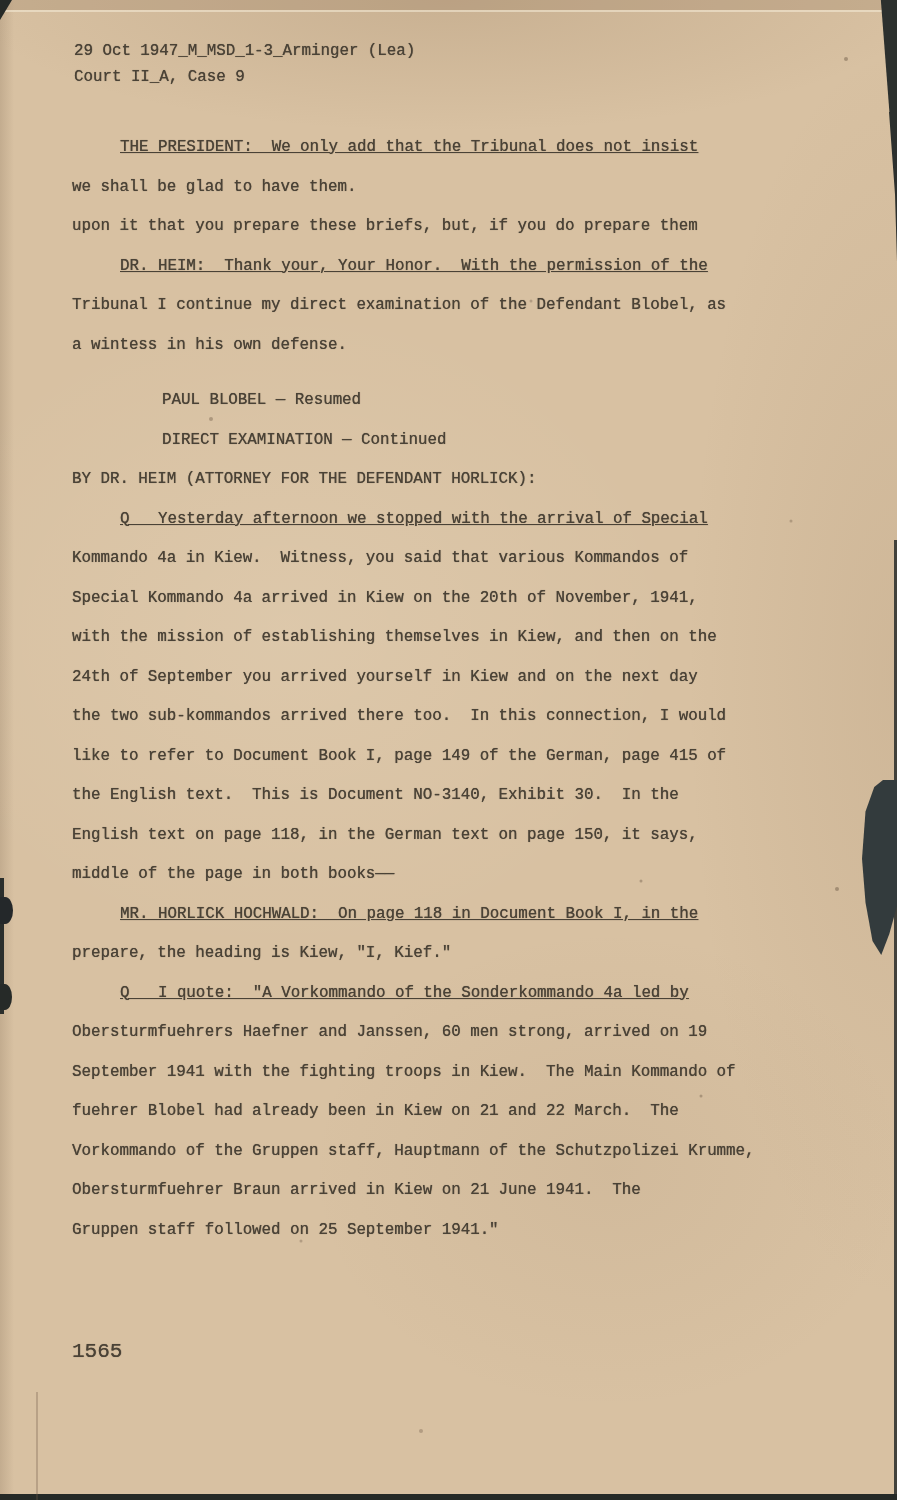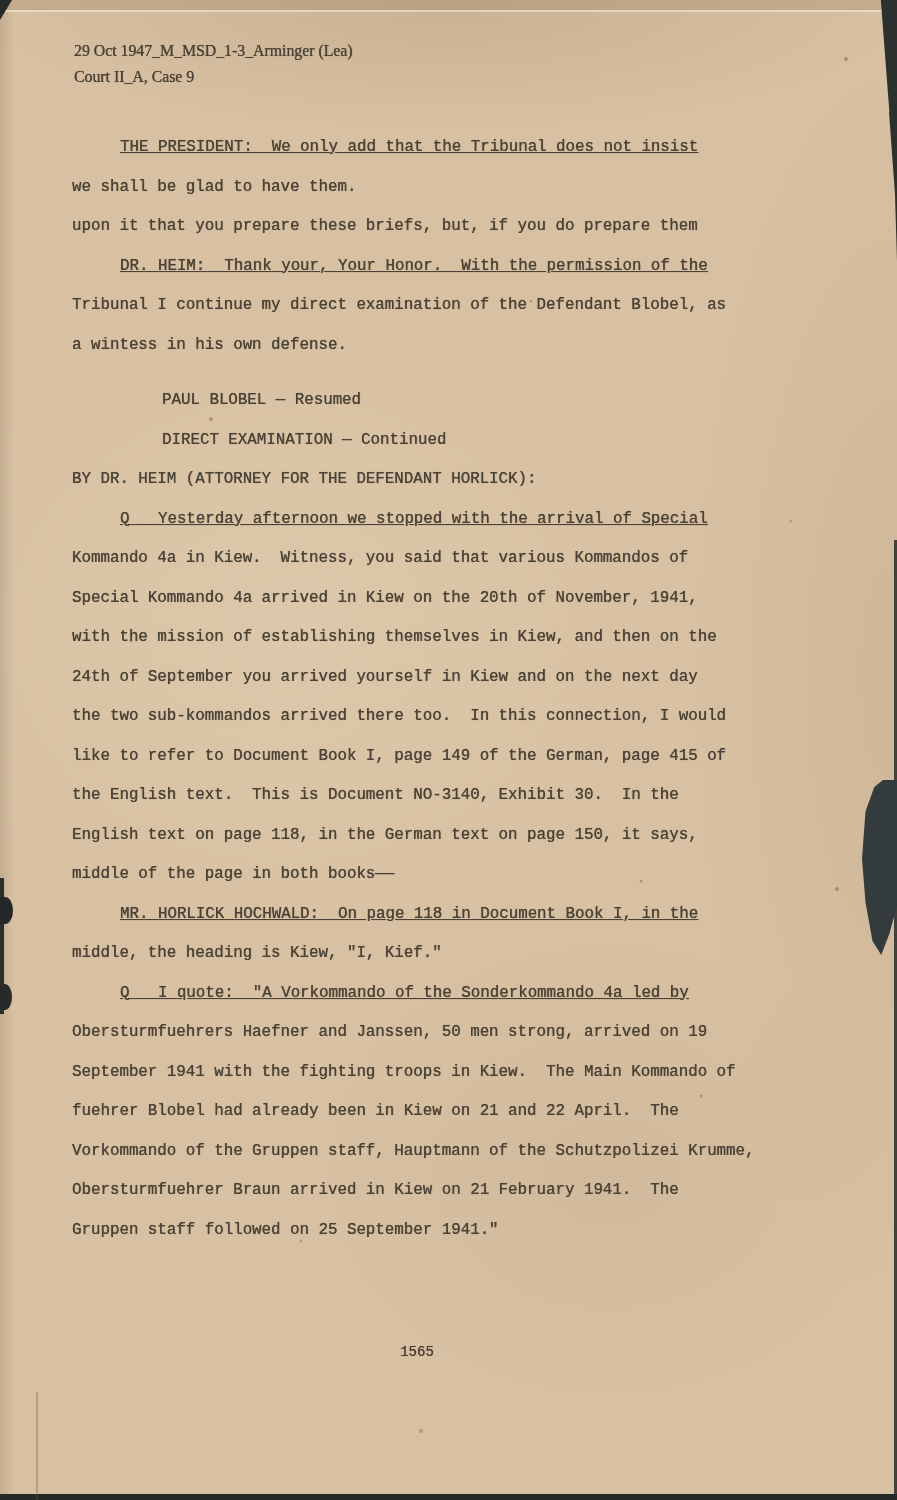--- a/index.html
+++ b/index.html
@@ -21,32 +21,32 @@
   }
   
   .t-line{
     white-space:pre;
     color:#48402f;
     color:#4a4236;
     text-shadow:0 0 0.7px rgba(74,66,54,0.85), 0.4px 0.4px 0 rgba(74,66,54,0.25);
   }
   .typed-header{
     position:absolute;left:74px;top:38px;
-    font-size:15.8px;line-height:26px;font-family:Liberation Serif, serif;
+    font-size:15.8px;line-height:26px;
   }
   .typed-body{
     position:absolute;left:72px;top:128px;width:700px;
     font-size:15.8px;line-height:39.5px;
   }
   .indent{padding-left:48px;text-decoration:underline;}
   .center{padding-left:90px;}
   .gap-above{margin-top:16px;}
   .page-number{
     position:absolute;left:72px;top:1332px;width:690px;
-    font-size:14px;line-height:40px;text-align:center;
+    font-size:21px;line-height:40px;
   }
   
   .artifact{position:absolute;}
   .top-band{left:0;top:0;width:100%;height:10px;background:rgba(150,122,92,0.28);}
   .top-light-line{left:0;top:10px;width:100%;height:2px;background:rgba(246,236,216,0.55);}
   .corner-tl{left:0;top:0;width:12px;height:20px;background:#262a28;clip-path:polygon(0 0,100% 0,0 100%);}
   .left-strip{left:0;top:878px;width:4px;height:136px;background:#2a2e2c;}
   .left-blob-1{left:0;top:897px;width:13px;height:27px;background:#24282a;border-radius:0 60% 60% 0 / 0 50% 50% 0;}
   .left-blob-2{left:0;top:984px;width:12px;height:26px;background:#262a28;border-radius:0 60% 60% 0 / 0 50% 50% 0;}
   .right-top{right:0;top:0;width:19px;height:112px;background:#2c302e;clip-path:polygon(15% 0,100% 0,100% 100%,60% 100%);}
@@ -97,27 +97,27 @@
     <div class="t-line">Kommando 4a in Kiew.  Witness, you said that various Kommandos of</div>
     <div class="t-line">Special Kommando 4a arrived in Kiew on the 20th of November, 1941,</div>
     <div class="t-line">with the mission of establishing themselves in Kiew, and then on the</div>
     <div class="t-line">24th of September you arrived yourself in Kiew and on the next day</div>
     <div class="t-line">the two sub-kommandos arrived there too.  In this connection, I would</div>
     <div class="t-line">like to refer to Document Book I, page 149 of the German, page 415 of</div>
     <div class="t-line">the English text.  This is Document NO-3140, Exhibit 30.  In the</div>
     <div class="t-line">English text on page 118, in the German text on page 150, it says,</div>
     <div class="t-line">middle of the page in both books——</div>
     <div class="t-line indent">MR. HORLICK HOCHWALD:  On page 118 in Document Book I, in the</div>
-    <div class="t-line">middle, the heading is Kiew, "I, Kief."</div>
+    <div class="t-line">prepare, the heading is Kiew, "I, Kief."</div>
     <div class="t-line indent">Q   I quote:  "A Vorkommando of the Sonderkommando 4a led by</div>
-    <div class="t-line">Obersturmfuehrers Haefner and Janssen, 50 men strong, arrived on 19</div>
+    <div class="t-line">Obersturmfuehrers Haefner and Janssen, 60 men strong, arrived on 19</div>
     <div class="t-line">September 1941 with the fighting troops in Kiew.  The Main Kommando of</div>
-    <div class="t-line">fuehrer Blobel had already been in Kiew on 21 and 22 April.  The</div>
+    <div class="t-line">fuehrer Blobel had already been in Kiew on 21 and 22 March.  The</div>
     <div class="t-line">Vorkommando of the Gruppen staff, Hauptmann of the Schutzpolizei Krumme,</div>
-    <div class="t-line">Obersturmfuehrer Braun arrived in Kiew on 21 February 1941.  The</div>
+    <div class="t-line">Obersturmfuehrer Braun arrived in Kiew on 21 June 1941.  The</div>
     <div class="t-line">Gruppen staff followed on 25 September 1941."</div>
   </div>
 
   <div class="page-number t-line">1565</div>
 
   <div class="artifact top-band"></div>
   <div class="artifact top-light-line"></div>
   <div class="artifact corner-tl"></div>
   <div class="artifact left-strip"></div>
   <div class="artifact left-blob-1"></div>

